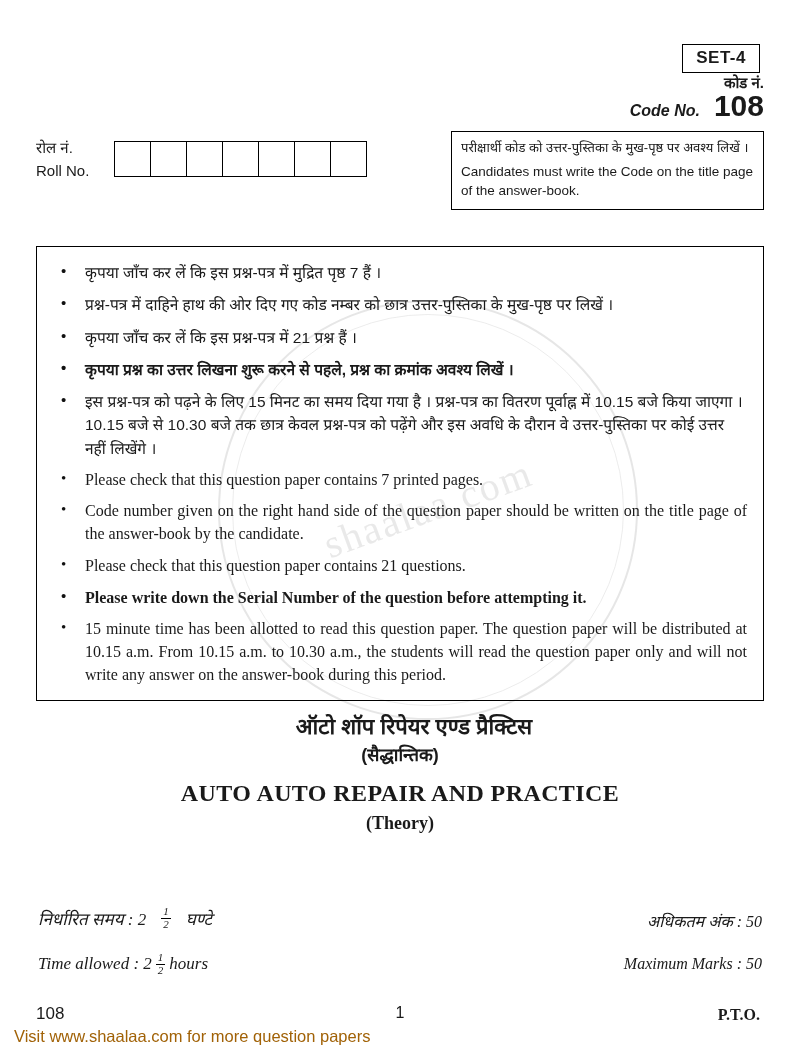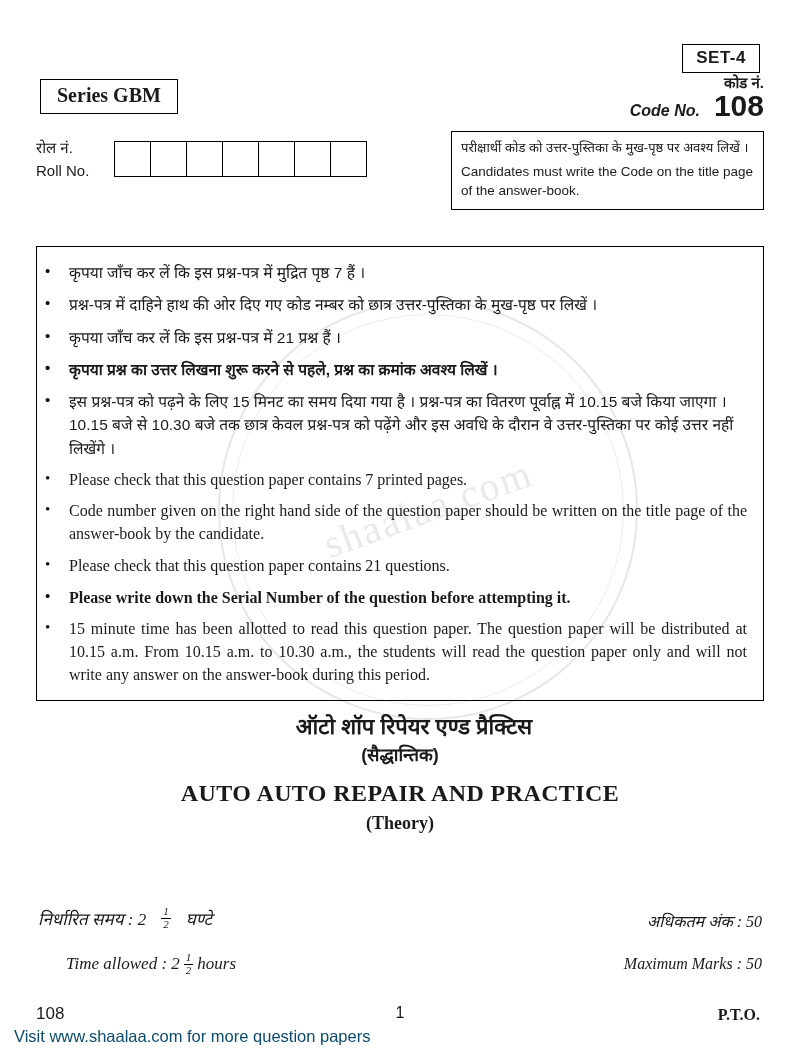--- a/index.html
+++ b/index.html
@@ -175,21 +175,21 @@
   
   .instructions {
     position: absolute;
     left: 36px;
     top: 246px;
     width: 728px;
     height: 455px;
     border: 1.5px solid #000;
     background: transparent;
     box-sizing: border-box;
-    padding: 14px 16px 10px 0;
+    padding: 14px 16px 10px 16px;
     z-index: 8;
   }
   ul.inst-list {
     list-style: none;
     margin: 0;
     padding: 0;
   }
   ul.inst-list li {
     position: relative;
     padding-left: 32px;
@@ -269,21 +269,20 @@
     position: absolute;
     left: 38px;
     top: 952px;
     font-family: "Liberation Serif", serif;
     font-style: italic;
     font-size: 17px;
     z-index: 10;
     display: flex;
     align-items: center;
     gap: 3px;
-    margin-left: 28px;
   }
   .marks-hi {
     position: absolute;
     right: 38px;
     top: 910px;
     font-family: "Liberation Serif", serif;
     font-style: italic;
     font-size: 16px;
     z-index: 10;
   }
@@ -335,38 +334,37 @@
     font-size: 16px;
     font-weight: bold;
     z-index: 10;
   }
   .promo {
     position: absolute;
     left: 14px;
     top: 1027px;
     font-family: "Liberation Sans", sans-serif;
     font-size: 16.5px;
-    color: #0c4a6e;
+    color: #a16207;
     z-index: 11;
   }
 </style>
 </head>
 <body>
 
 <div class="page">
 
   <div class="watermark">
     <div class="ring"></div>
     <div class="ring2"></div>
     <div class="wm-text">shaalaa.com</div>
   </div>
 
   <div class="set-box">SET-4</div>
 
-  <div class="series-box">Series GBM</div>
 
   <div class="code-block">
     <div class="code-hi">कोड नं.</div>
     <div class="code-line2">
       <span class="code-en">Code No.</span>
       <span class="code-num">108</span>
     </div>
   </div>
 
   <div class="rollno-label">

